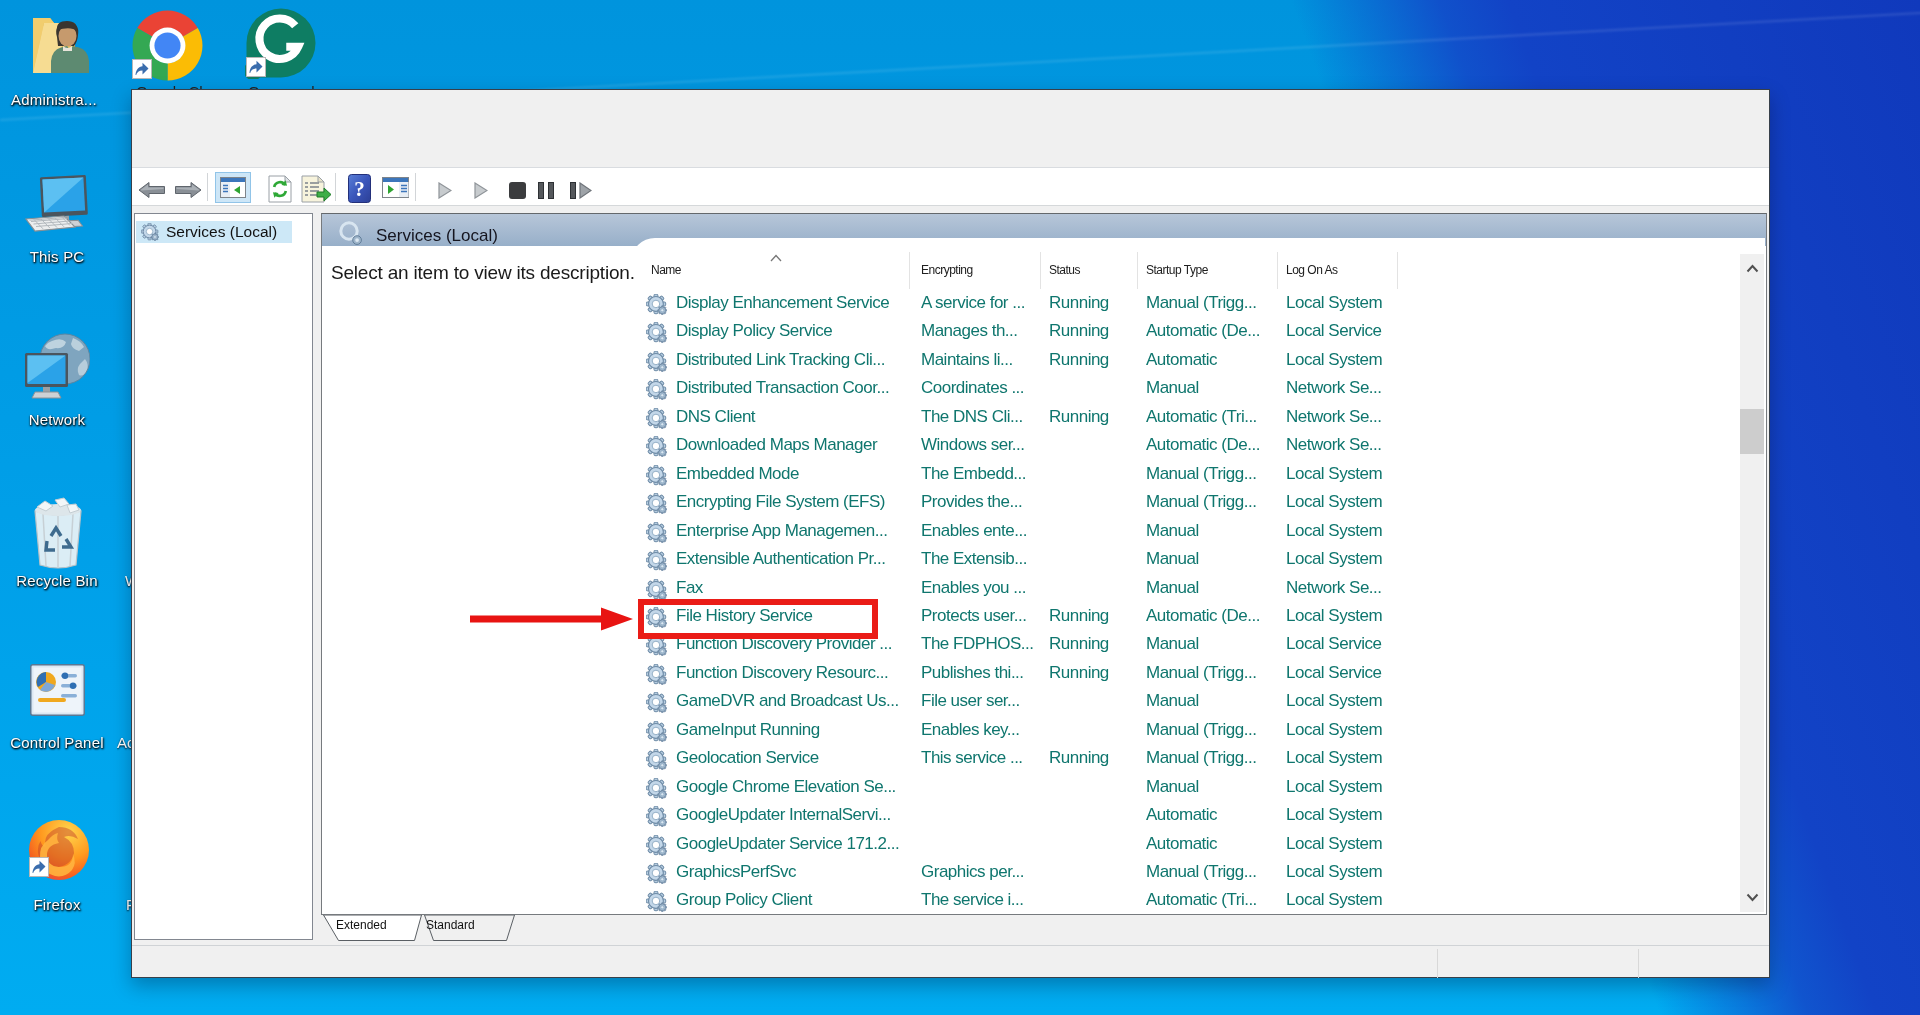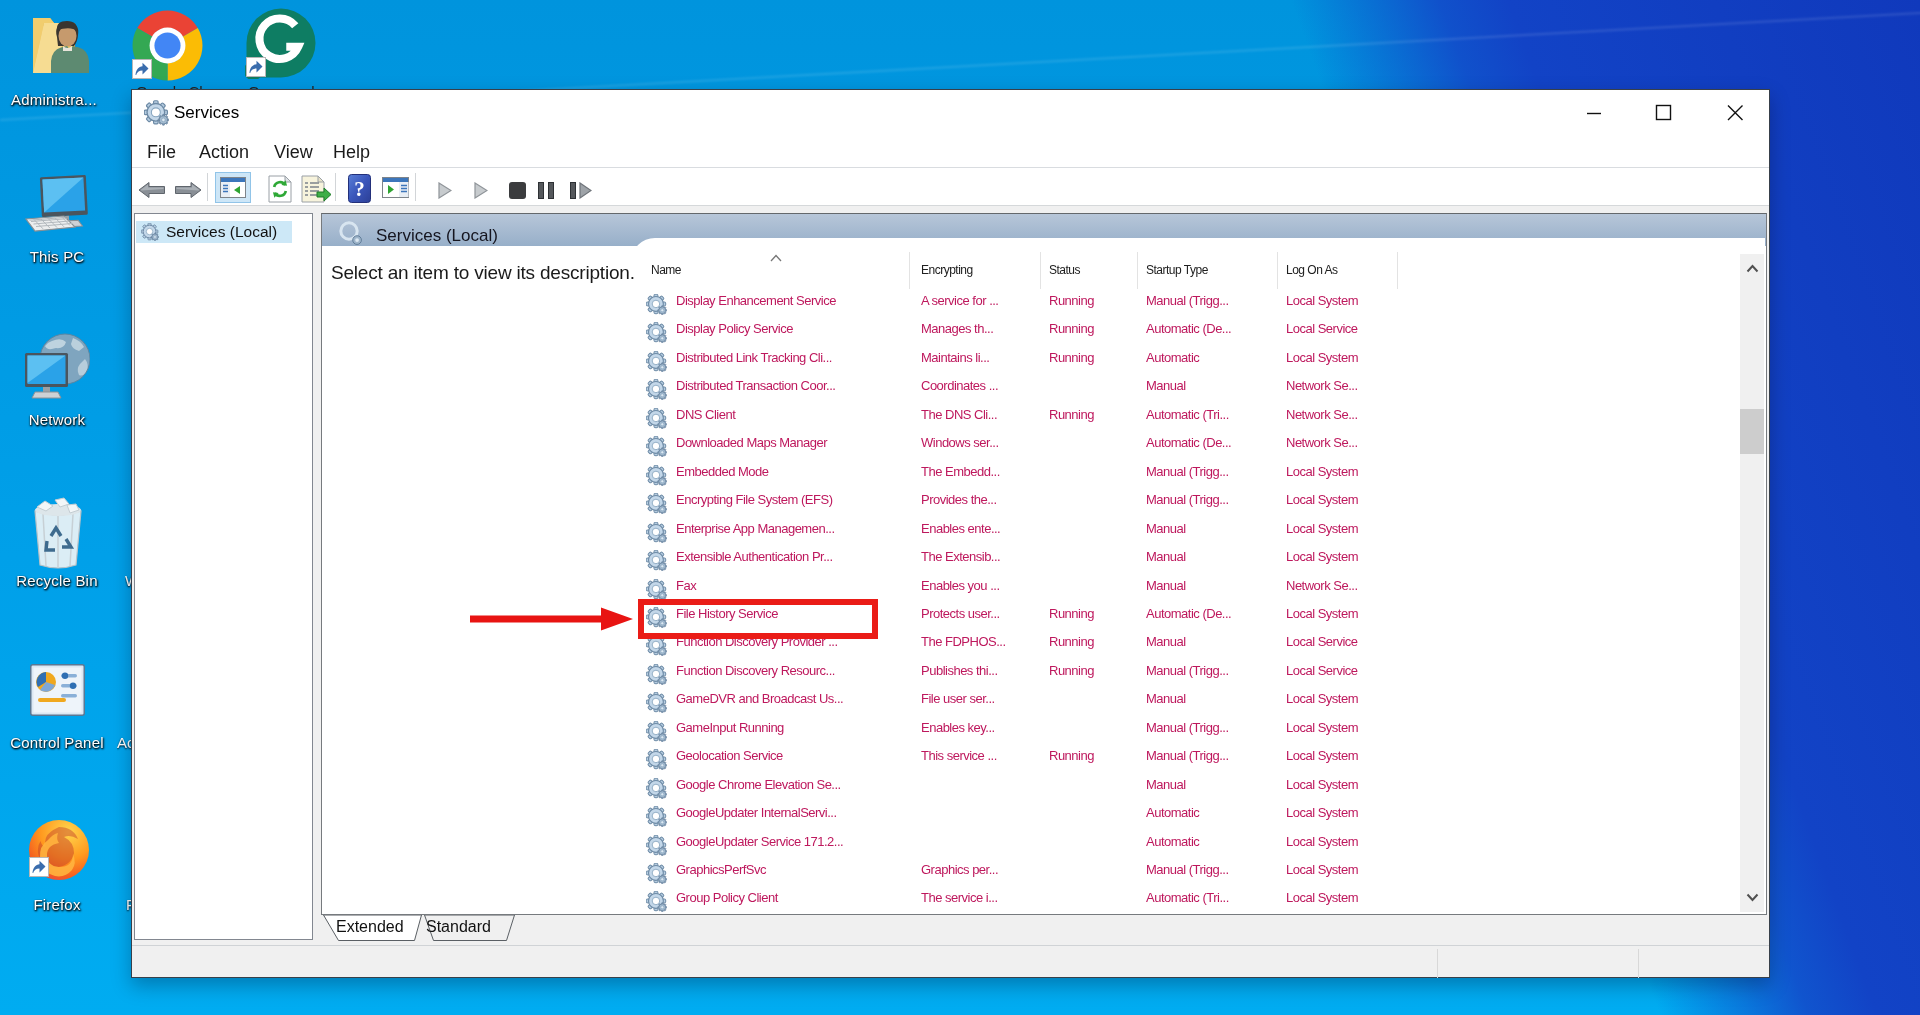--- a/index.html
+++ b/index.html
@@ -21,35 +21,35 @@
 #lsel{position:absolute;left:1px;top:7px;width:156px;height:22px;background:#cde8f7}
 #lsel span{position:absolute;left:30px;top:2px;font-size:15.5px;color:#111}
 #rpane{position:absolute;left:189px;top:123px;width:1446px;height:702px;background:#fff;border:1px solid #767a7e;border-top-color:#64686c;overflow:hidden}
 #band{position:absolute;left:0;top:0;width:100%;height:32px;background:linear-gradient(#b7c6d9,#97afc9)}
 #bandtxt{position:absolute;left:54px;top:12px;font-size:17px;color:#15151f}
 #listpanel{position:absolute;left:309px;top:24px;width:1134px;height:676px;background:#fff;border-top-left-radius:24px}
 #desctxt{position:absolute;left:9px;top:48px;font-size:19px;color:#1a1a1a;letter-spacing:-0.2px}
 .hsep{position:absolute;top:38px;width:1px;height:37px;background:#e3e3e3}
 .hcell{position:absolute;top:49px;font-size:12px;color:#202020;letter-spacing:-0.5px}
 #sortup{position:absolute;left:448px;top:40px;width:12px;height:8px}
-.lrow{position:absolute;left:0;top:0;width:1444px;height:28px;font-size:13px;color:#be185d;letter-spacing:-0.5px;white-space:nowrap}
+.lrow{position:absolute;left:0;top:0;width:1444px;height:28px;font-size:17px;color:#0f766e;letter-spacing:-0.5px;white-space:nowrap}
 .lrow .rg{position:absolute;left:324px;top:3px}
 .c{position:absolute;top:2px;overflow:hidden}
 .nm{left:354px;width:246px}
 .de{left:599px;width:126px}
 .st{left:727px;width:86px}
 .su{left:824px;width:132px}
 .lo{left:964px;width:128px}
 #sbar{position:absolute;left:1418px;top:40px;width:24px;height:658px;background:#f0f0f0}
 #sthumb{position:absolute;left:0;top:155px;width:24px;height:45px;background:#cdcdcd}
 #redbox{position:absolute;left:506px;top:509px;width:240px;height:40px;border:6px solid #ea1c17;z-index:30}
 #redarrow{position:absolute;left:338px;top:517px;z-index:30}
 #statusbar{position:absolute;left:0;top:855px;width:100%;height:32px;background:#f0f0f0;border-top:1px solid #d0d3d6}
 .ssep{position:absolute;top:3px;width:1px;height:29px;background:#d8d8d8}
-.tabtxt{position:absolute;font-size:16px;color:#111;z-index:6}
+.tabtxt{position:absolute;font-size:12px;color:#111;z-index:6}
 </style></head>
 <body>
 <svg width="0" height="0" style="position:absolute">
 <defs>
 <g id="gear">
  <g id="teeth" fill="#b6cde1" stroke="#6d8aa5" stroke-width="0.9">
   <rect x="7.3" y="0.2" width="3.4" height="4.5" rx="0.8"></rect>
   <rect x="7.3" y="13.3" width="3.4" height="4.5" rx="0.8"></rect>
   <rect x="0.2" y="7.3" width="4.5" height="3.4" rx="0.8"></rect>
   <rect x="13.3" y="7.3" width="4.5" height="3.4" rx="0.8"></rect>
@@ -206,37 +206,20 @@
 </svg></div>
 <div class="dlabel" style="left:7px;top:896px;width:100px">Firefox</div>
 
 <div style="position:absolute;left:29px;top:857px">
 <svg width="20" height="20" viewBox="0 0 20 20">
       <rect x="0.5" y="0.5" width="19" height="19" fill="#fff" stroke="#b7b7b7"></rect>
       <path d="M3.5 16 C3.8 10.5 6.8 7.6 10.5 7.2 L10.5 3.8 L16.5 9.6 L10.5 15.4 L10.5 11.6 C7 11.6 4.8 13.5 4.2 16 Z" fill="#3a6dad"></path>
     </svg></div>
 
 <div id="win">
- <div id="titlebar">
-  <svg style="position:absolute;left:12px;top:10px" width="25" height="26" viewBox="0 0 19 19">
-        <use href="#gear"></use>
-      </svg>
-  <div id="title">Services</div>
-  <svg style="position:absolute;left:1448px;top:0" width="170" height="43">
-   <path d="M7 23.5 h14" stroke="#111" stroke-width="1.4" fill="none"></path>
-   <rect x="76.5" y="15.5" width="14" height="14" fill="none" stroke="#111" stroke-width="1.4"></rect>
-   <path d="M148 15.5 l14.5 14.5 M162.5 15.5 L148 30" stroke="#111" stroke-width="1.4" fill="none"></path>
-  </svg>
- </div>
- <div id="menubar">
-  <span style="left:15px">File</span>
-      <span style="left:67px">Action</span>
-      <span style="left:142px">View</span>
-      <span style="left:201px">Help</span>
- </div>
  <div id="menusep"></div>
  <div id="toolbar">
   <svg style="position:absolute;left:6px;top:13px" width="28" height="18" viewBox="0 0 28 18">
    <path d="M1 9 L11 1.5 L11 5.5 L26.5 5.5 L26.5 12.5 L11 12.5 L11 16.5 Z" fill="#898f96" stroke="#5f656c" stroke-width="1"></path>
    <path d="M2.5 9 L10 3.5 L10 6.5 L25.5 6.5 L25.5 8 L3.5 9.5 Z" fill="#aab0b6"></path>
   </svg>
   <svg style="position:absolute;left:42px;top:13px" width="28" height="18" viewBox="0 0 28 18">
    <path d="M27 9 L17 1.5 L17 5.5 L1.5 5.5 L1.5 12.5 L17 12.5 L17 16.5 Z" fill="#898f96" stroke="#5f656c" stroke-width="1"></path>
    <path d="M25.5 9 L18 3.5 L18 6.5 L2.5 6.5 L2.5 8 L24.5 9.5 Z" fill="#aab0b6"></path>
   </svg>

